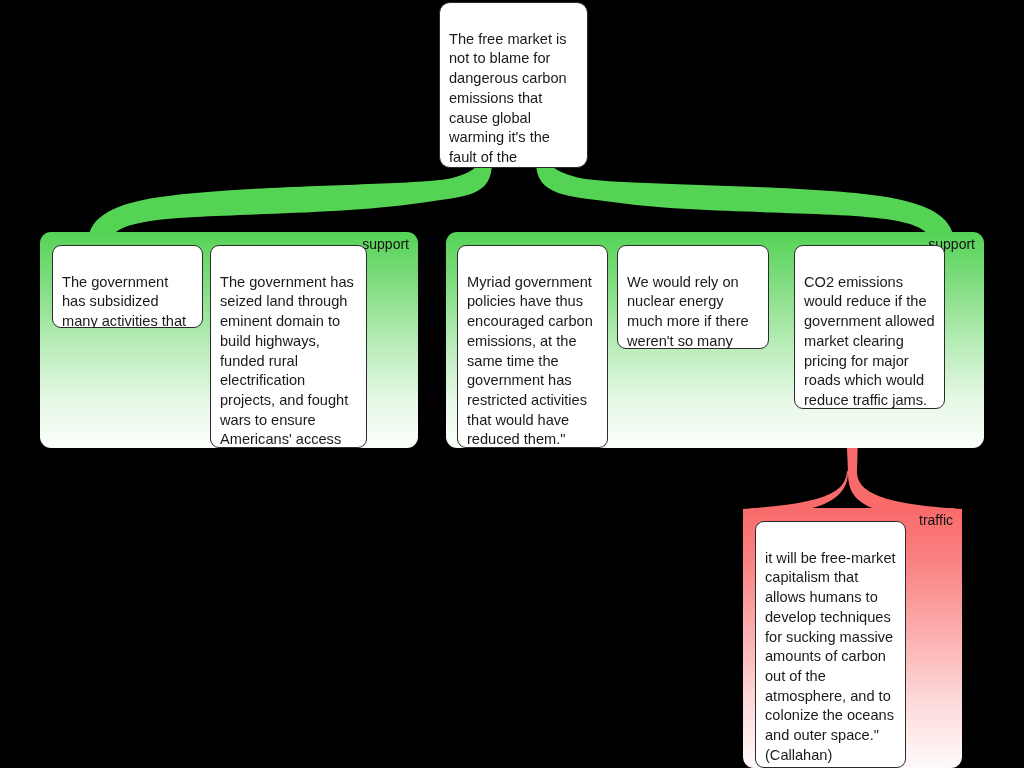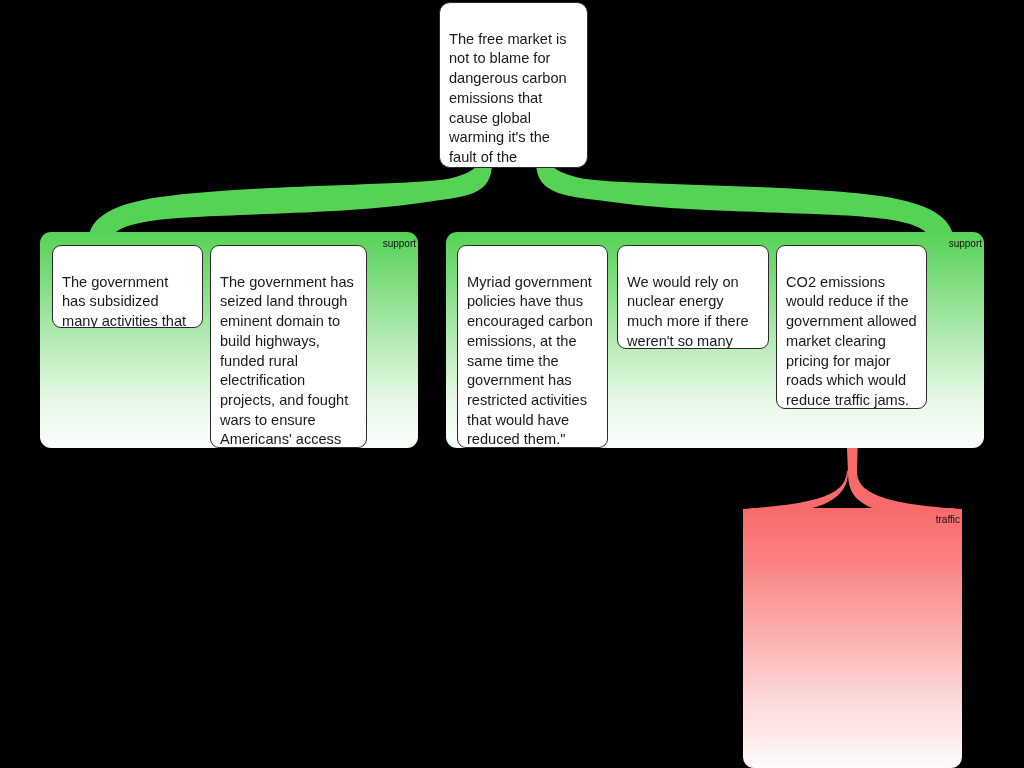--- a/index.html
+++ b/index.html
@@ -35,22 +35,22 @@
   }
   .group-panel.support {
     background: linear-gradient(to bottom, #55d355 0%, #7ddc7d 22%, #b8ecb8 52%, #e6f8e6 78%, #fbfffb 100%);
   }
   .group-panel.opposes {
     background: linear-gradient(to bottom, #f96a6a 0%, #fa8181 20%, #fcaeae 48%, #fdd9d9 74%, #fffafa 100%);
   }
   .group-label {
     position: absolute;
     top: 6px;
-    right: 2px;
-    font-size: 10px;
+    right: 9px;
+    font-size: 14px;
     color: #111111;
     line-height: 12px;
     white-space: nowrap;
   }
 
   
   .card {
     position: absolute;
     background: #ffffff;
     border: 1.3px solid #2b2b2b;
@@ -121,21 +121,25 @@
 
   <div class="group-panel support" style="left:446px; top:232px; width:538px; height:216px;">
     <span class="group-label">support</span>
   </div>
   <div class="card" style="left:457px; top:245px; width:151px; height:203px;">
     <span>Myriad government policies have thus encouraged carbon emissions, at the same time the government has restricted activities that would have reduced them." (Callahan)</span>
   </div>
   <div class="card" style="left:617px; top:245px; width:152px; height:104px;">
     <span>We would rely on nuclear energy much more if there weren't so many regulations on it.</span>
   </div>
-  <div class="card" style="left:776px; top:245px; width:151px; height:164px;">
+  <div class="card" style="left:794px; top:245px; width:151px; height:164px;">
     <span>CO2 emissions would reduce if the government allowed market clearing pricing for major roads which would reduce traffic jams.</span>
   </div>
 
   <div class="group-panel opposes" style="left:743px; top:508px; width:219px; height:260px;">
     <span class="group-label">traffic</span>
   </div>
+  <div class="card" style="left:755px; top:521px; width:151px; height:247px;">
+    <span>it will be free-market capitalism that allows humans to
+develop techniques for sucking massive amounts of carbon out of the atmosphere, and to colonize the oceans and outer space." (Callahan)</span>
+  </div>
 
 </div>
 
 </body></html>

